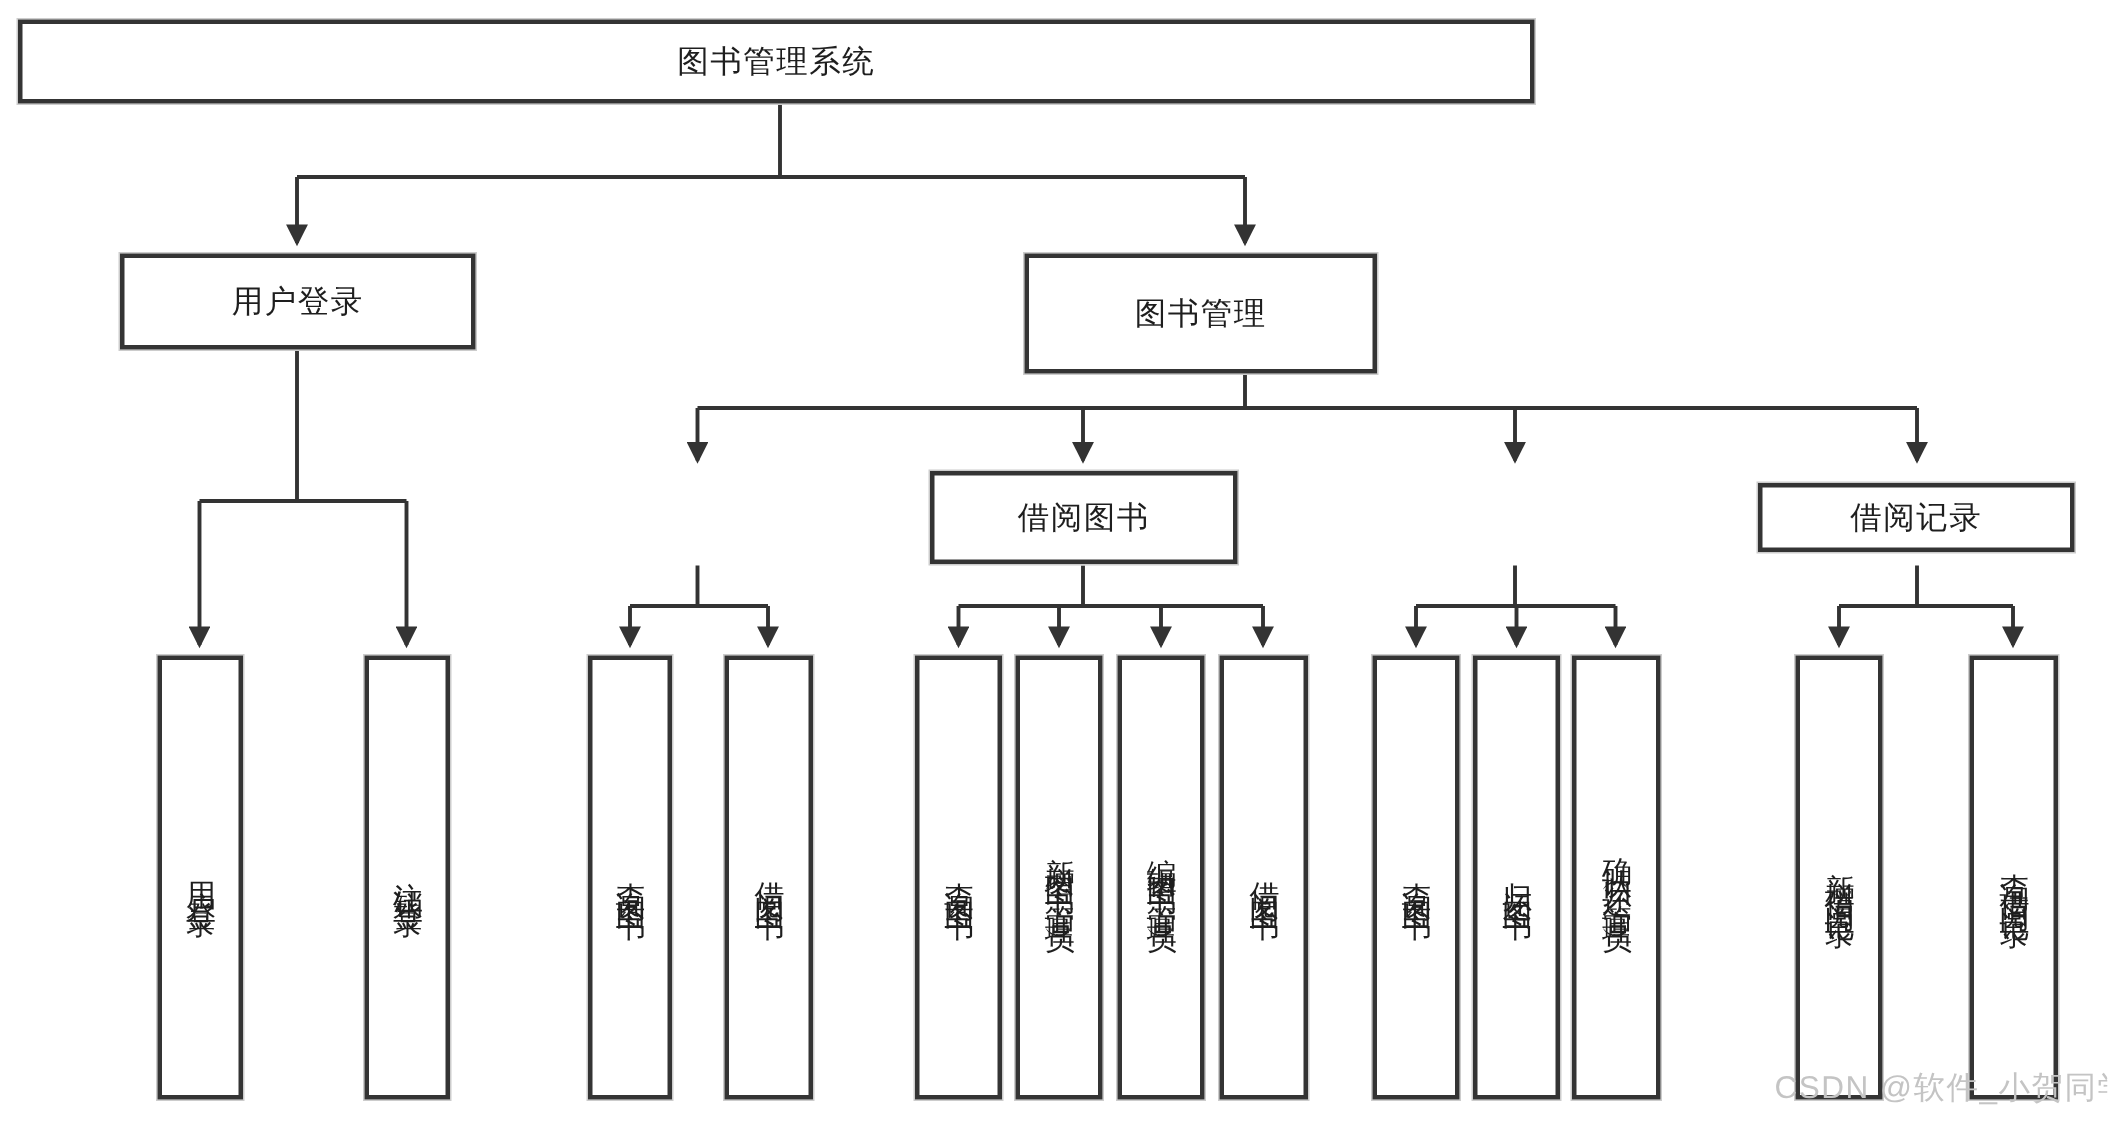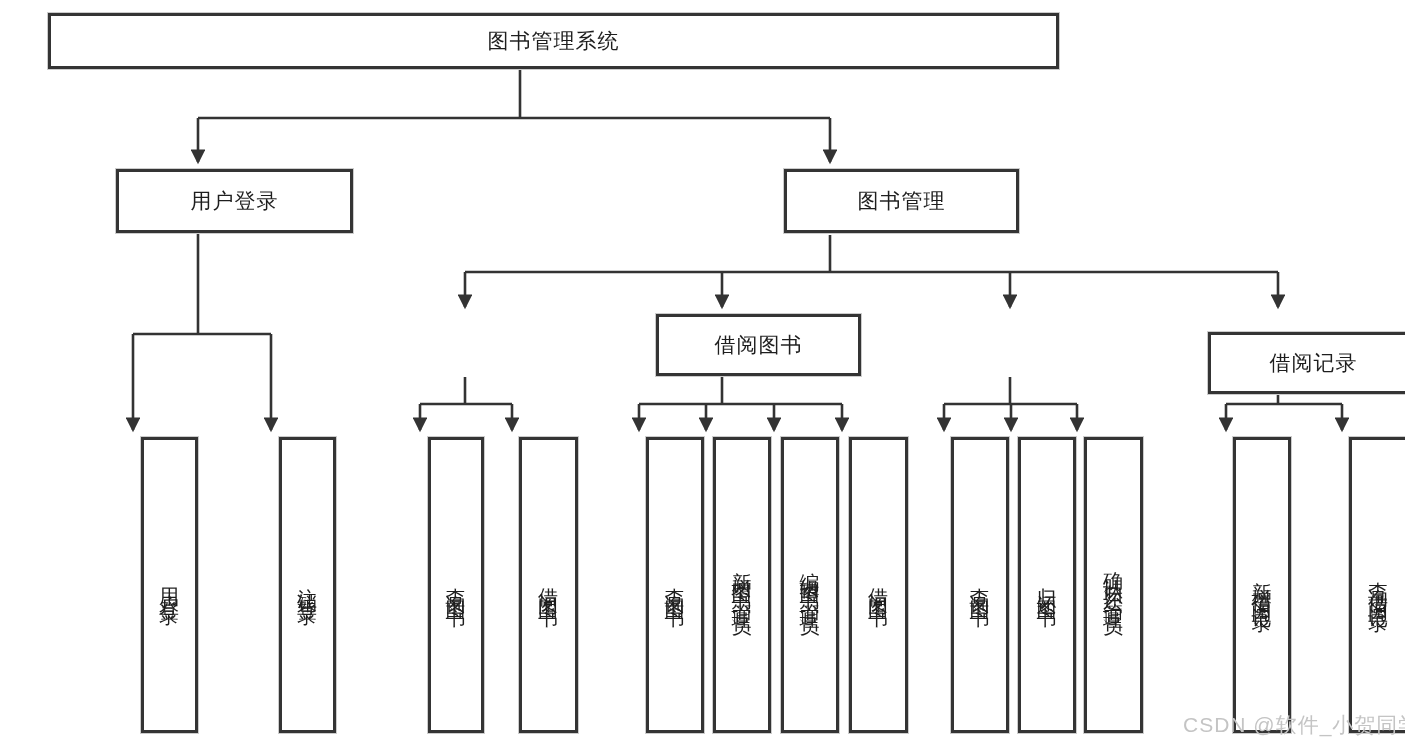--- a/index.html
+++ b/index.html
@@ -18,21 +18,20 @@
     border:3px solid #343434;
     box-shadow:0 0 0 1px #cccccc;
     display:flex;
     align-items:center;
     justify-content:center;
     color:#1e1e1e;
     font-size:21px;
     letter-spacing:1px;
     white-space:nowrap;
     z-index:2;
-    margin-left:36px;
   }
   .node.v{
     writing-mode:vertical-rl;
     letter-spacing:0.32em;
     font-size:20px;
     line-height:1;
     white-space:normal;
   }
   .watermark{
     position:absolute;
@@ -95,24 +94,24 @@
       <path d="M1278 377 V404"></path>
       <path d="M1226 404 H1342"></path>
       <path d="M1226 404 V430" marker-end="url(#ah)"></path>
       <path d="M1342 404 V430" marker-end="url(#ah)"></path>
     </g>
   </svg>
 
   <div class="node" style="left:12px;top:13px;width:1011px;height:56px">图书管理系统</div>
 
   <div class="node" style="left:80px;top:169px;width:237px;height:64px">用户登录</div>
-  <div class="node" style="left:748px;top:169px;width:235px;height:64px">图书管理</div>
+  <div class="node" style="left:683px;top:169px;width:235px;height:80px">图书管理</div>
 
   <div class="node" style="left:620px;top:314px;width:205px;height:62px">借阅图书</div>
-  <div class="node" style="left:1172px;top:332px;width:211px;height:62px">借阅记录</div>
+  <div class="node" style="left:1172px;top:322px;width:211px;height:46px">借阅记录</div>
 
   <div class="node v" style="left:105px;top:437px;width:57px;height:296px">用户登录</div>
   <div class="node v" style="left:243px;top:437px;width:57px;height:296px">注销登录</div>
 
   <div class="node v" style="left:392px;top:437px;width:56px;height:296px">查询图书</div>
   <div class="node v" style="left:483px;top:437px;width:59px;height:296px">借阅图书</div>
 
   <div class="node v" style="left:610px;top:437px;width:58px;height:296px">查询图书</div>
   <div class="node v" style="left:677px;top:437px;width:58px;height:296px">新增图书（管理员）</div>
   <div class="node v" style="left:745px;top:437px;width:58px;height:296px">编辑图书（管理员）</div>

